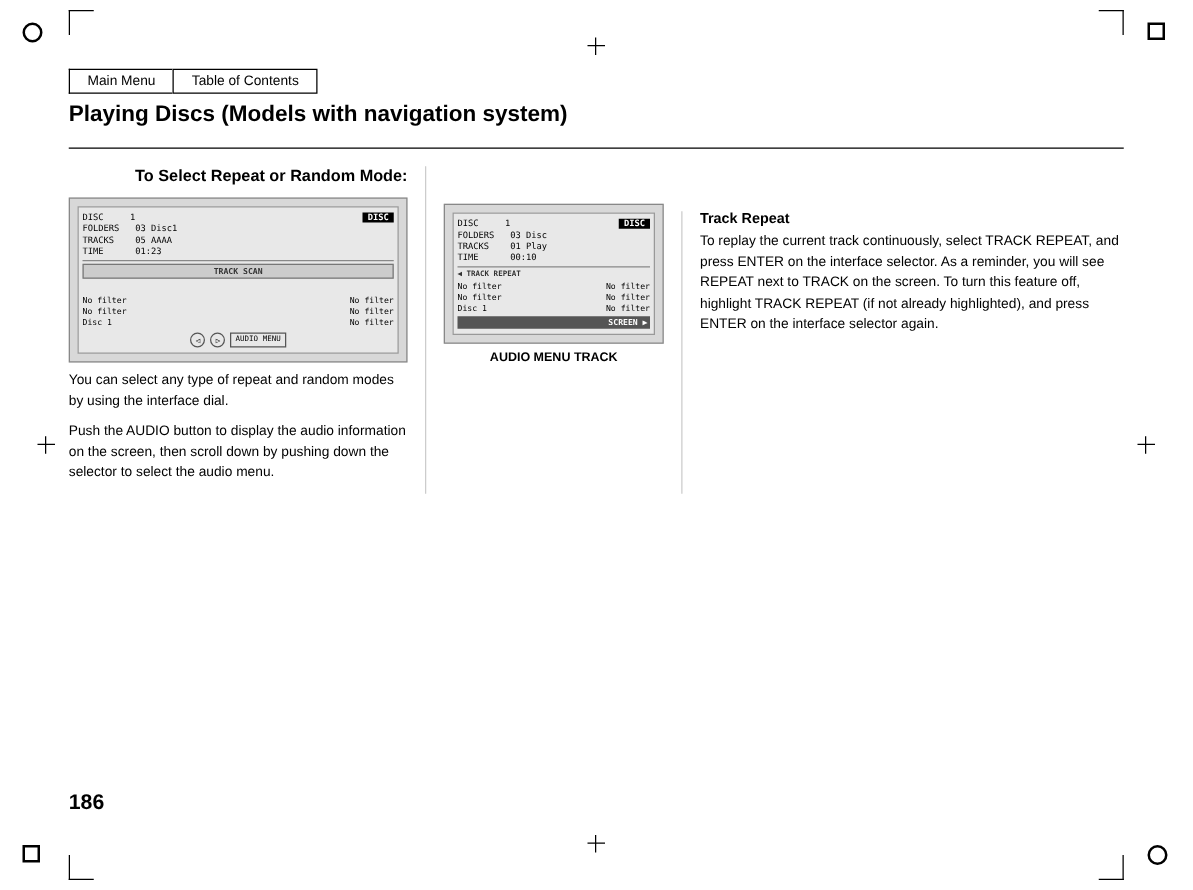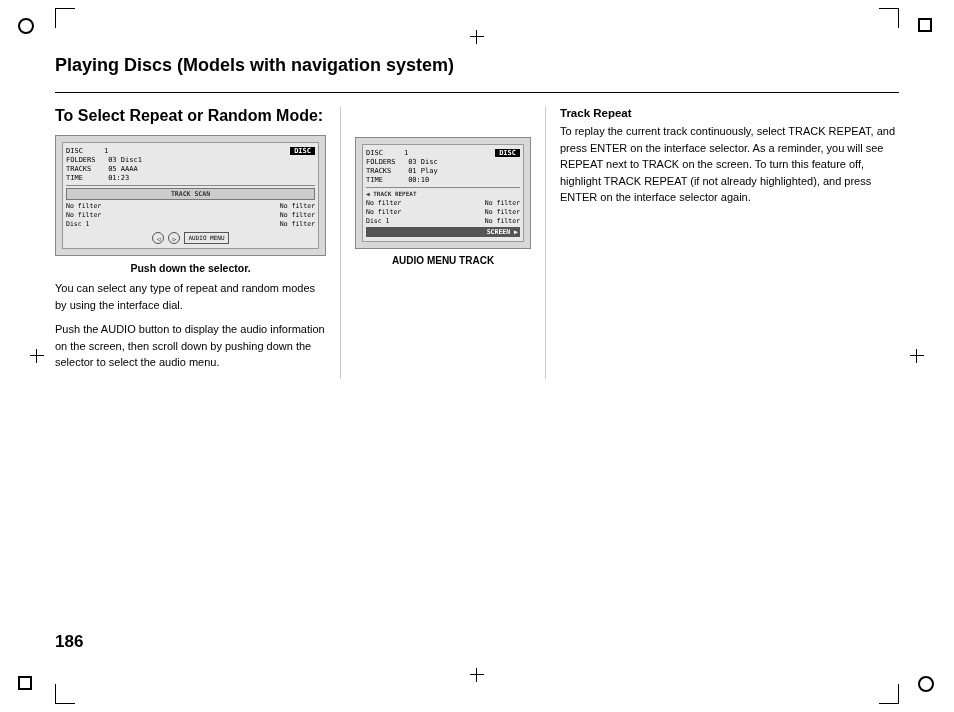--- a/index.html
+++ b/index.html
@@ -118,26 +118,28 @@
       width: 205px;
       flex-shrink: 0;
       padding: 0 14px;
       border-left: 1px solid #ccc;
     }
 
     .col-right {
       flex: 1;
       padding-left: 14px;
       border-left: 1px solid #ccc;
+      margin-top: 36px;
     }
 
     .section-label {
-      font-size: 16px;
+      font-size: 13px;
       font-weight: bold;
       margin-bottom: 10px;
+      text-align: right;
     }
 
     
     .screen-mock {
       background: #d8d8d8;
       border: 1px solid #888;
       padding: 6px;
       margin-bottom: 6px;
       font-size: 7px;
       font-family: monospace;
@@ -205,39 +207,43 @@
 <div class="trim-bl"></div>
 <div class="trim-br"></div>
 
 <div class="reg-mark top-center"></div>
 <div class="reg-mark right-center"></div>
 <div class="reg-mark bottom-center"></div>
 <div class="reg-mark left-center"></div>
 
 <div class="page-content">
 
+  <div class="nav-tabs">
+    <div class="nav-tab">Main Menu</div>
+    <div class="nav-tab active">Table of Contents</div>
+  </div>
 
   <div class="page-title">Playing Discs (Models with navigation system)</div>
 
   <div class="content-area">
 
     <div class="col-left">
       <div class="section-label">To Select Repeat or Random Mode:</div>
 
       <div class="screen-mock">
         <div class="screen-mock-inner">
           <div style="position:relative; margin-bottom:3px;">
             <div style="font-size:7px; font-weight:bold; background:#000; color:#fff; display:inline-block; padding:0 4px; position:absolute; right:0; top:0;">DISC</div>
             <div style="font-size:7px; margin-bottom:1px;">DISC &nbsp;&nbsp;&nbsp; 1</div>
             <div style="font-size:7px; margin-bottom:1px;">FOLDERS &nbsp; 03 Disc1</div>
             <div style="font-size:7px; margin-bottom:1px;">TRACKS &nbsp;&nbsp; 05 AAAA</div>
             <div style="font-size:7px; margin-bottom:1px;">TIME &nbsp;&nbsp;&nbsp;&nbsp; 01:23</div>
           </div>
           <div style="border-top:1px solid #888; padding-top:2px; margin-top:2px;">
-            <div style="font-size:6.5px; color:#333; text-align:center; font-weight:bold; border: 1px solid #777; padding:1px; margin-bottom:2px; background:#ccc;">TRACK SCAN</div>
+            <div style="font-size:6.5px; color:#333; text-align:center; font-weight:bold; border: 1px solid #777; padding:1px; margin-bottom:13px; background:#ccc;">TRACK SCAN</div>
             <div style="display:flex; justify-content:space-between; margin-bottom:1px;">
               <span style="font-size:6.5px;">No filter</span>
               <span style="font-size:6.5px; margin-left:8px;">No filter</span>
             </div>
             <div style="display:flex; justify-content:space-between; margin-bottom:1px;">
               <span style="font-size:6.5px;">No filter</span>
               <span style="font-size:6.5px; margin-left:8px;">No filter</span>
             </div>
             <div style="display:flex; justify-content:space-between; margin-bottom:1px;">
               <span style="font-size:6.5px;">Disc 1</span>
@@ -245,23 +251,20 @@
             </div>
           </div>
           <div style="display:flex; justify-content:center; gap:4px; margin-top:4px;">
             <div style="border:1px solid #555; border-radius:50%; width:12px; height:12px; display:flex; align-items:center; justify-content:center; font-size:6px;">◁</div>
             <div style="border:1px solid #555; border-radius:50%; width:12px; height:12px; display:flex; align-items:center; justify-content:center; font-size:6px;">▷</div>
             <div style="border:1px solid #555; padding:1px 3px; font-size:6px;">AUDIO MENU</div>
           </div>
         </div>
       </div>
 
-      <div class="caption-text">
-        <strong>Push down the selector.</strong>
-      </div>
 
       <div class="body-text">You can select any type of repeat and random modes by using the interface dial.</div>
       <div class="body-text">Push the AUDIO button to display the audio information on the screen, then scroll down by pushing down the selector to select the audio menu.</div>
     </div>
 
     <div class="col-middle">
 
       <div class="screen-mock" style="margin-top: 30px;">
         <div class="screen-mock-inner">
           <div style="position:relative; margin-bottom:3px;">

